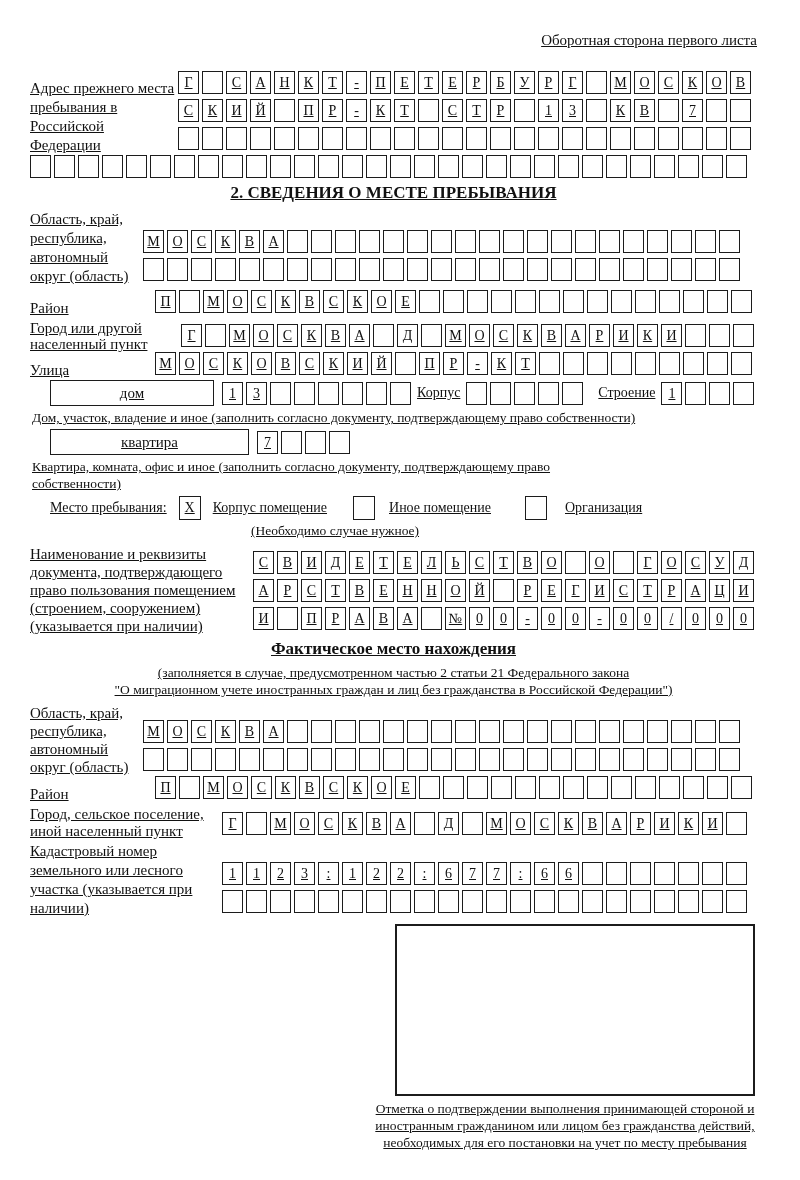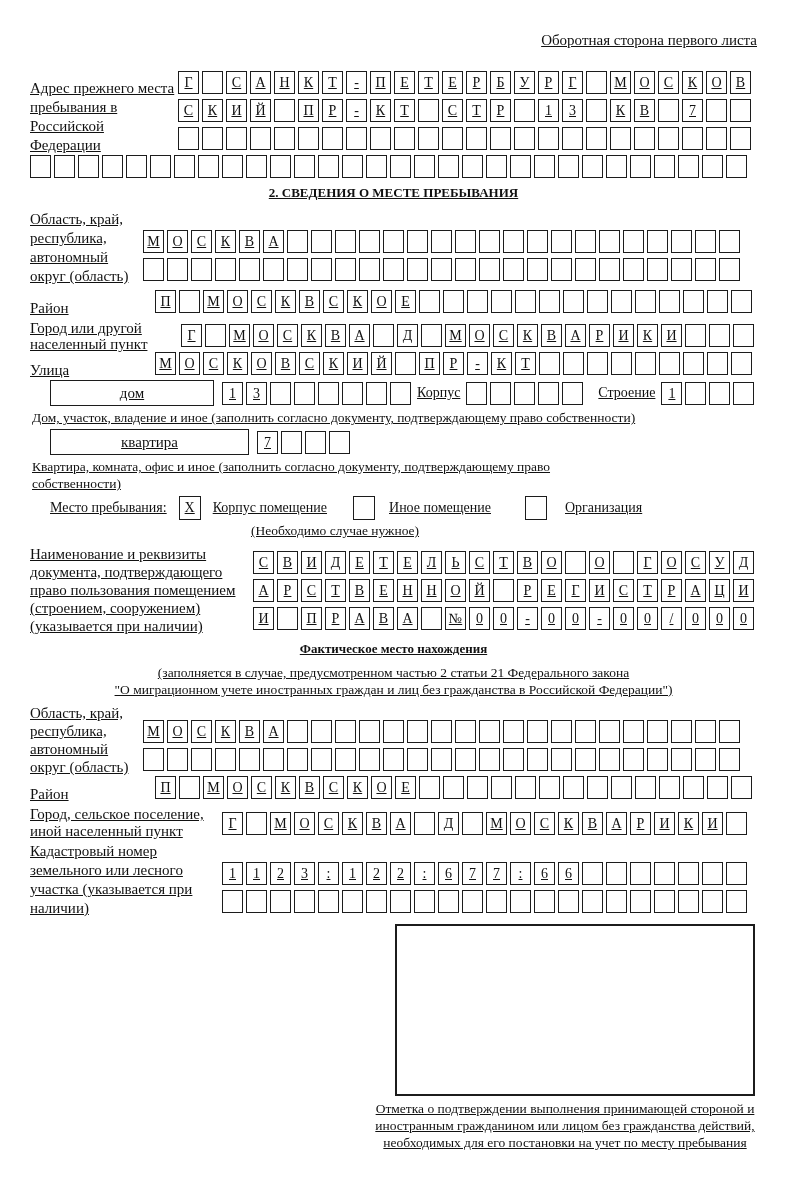--- a/index.html
+++ b/index.html
@@ -13,21 +13,21 @@
   .w192{width:192px;line-height:17px;}
   .rows{flex:none;}
   .cells{display:flex;margin-bottom:5px;}
   .cell{flex:none;box-sizing:border-box;width:21px;height:23px;border:1.6px solid #1c1c1c;
         margin-right:3px;display:flex;align-items:center;justify-content:center;
         font-size:14px;line-height:21px;}
   .fullrow{margin-left:0;}
   .caption{font-size:13.5px;line-height:17px;margin:0 0 3px 2px;}
   .center{width:727px;text-align:center;}
   .note-sm{font-size:13.5px;line-height:17px;}
-  .h-bold{font-weight:bold;font-size:13px;line-height:20px;}
+  .h-bold{font-weight:bold;font-size:17px;line-height:20px;}
   .mb2{margin-bottom:2px;} .mb3{margin-bottom:3px;} .mb4{margin-bottom:4px;}
   .mb5{margin-bottom:5px;}
   .inline-row{display:flex;align-items:center;margin-left:20px;}
   .named-box{box-sizing:border-box;border:1.6px solid #1c1c1c;height:26px;display:flex;
              align-items:center;justify-content:center;font-size:15px;flex:none;}
   .house-box{width:164px;} .flat-box{width:199px;}
   .small-gap{width:8px;flex:none;}
   .ilabel{font-size:14px;flex:none;}
   .checkbox{box-sizing:border-box;flex:none;width:22px;height:24px;border:1.6px solid #1c1c1c;
             display:flex;align-items:center;justify-content:center;font-size:14px;}

